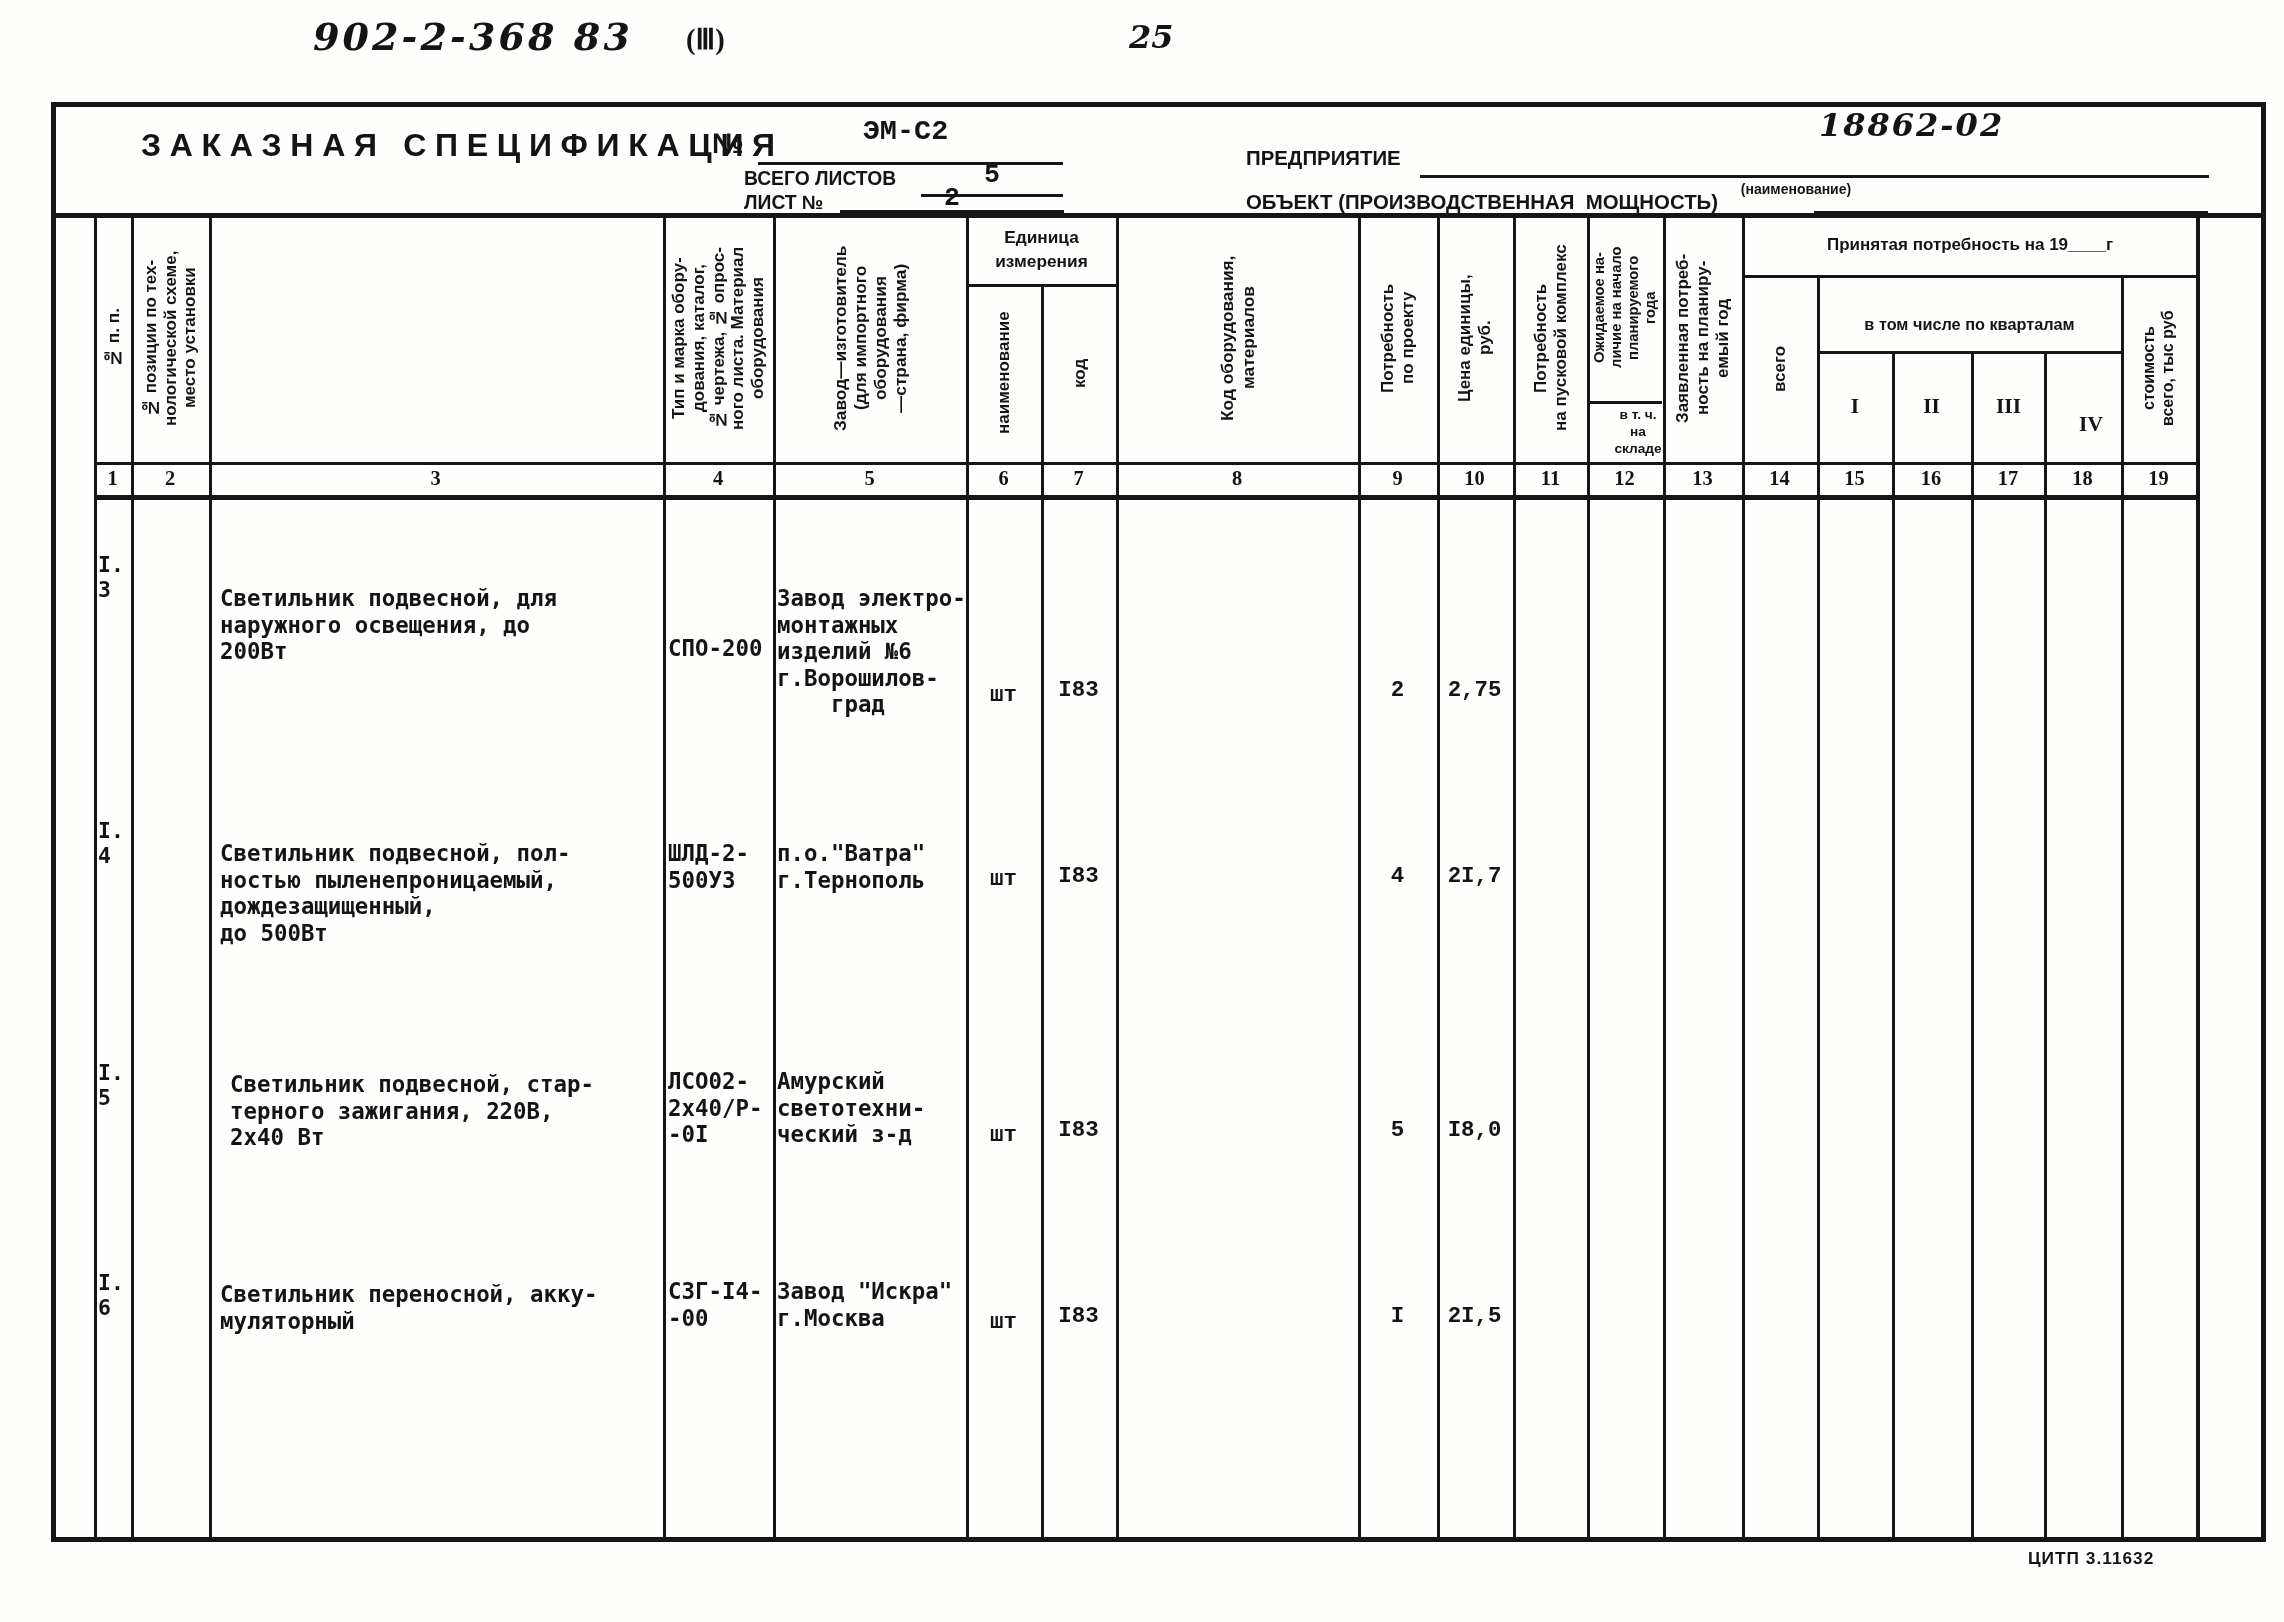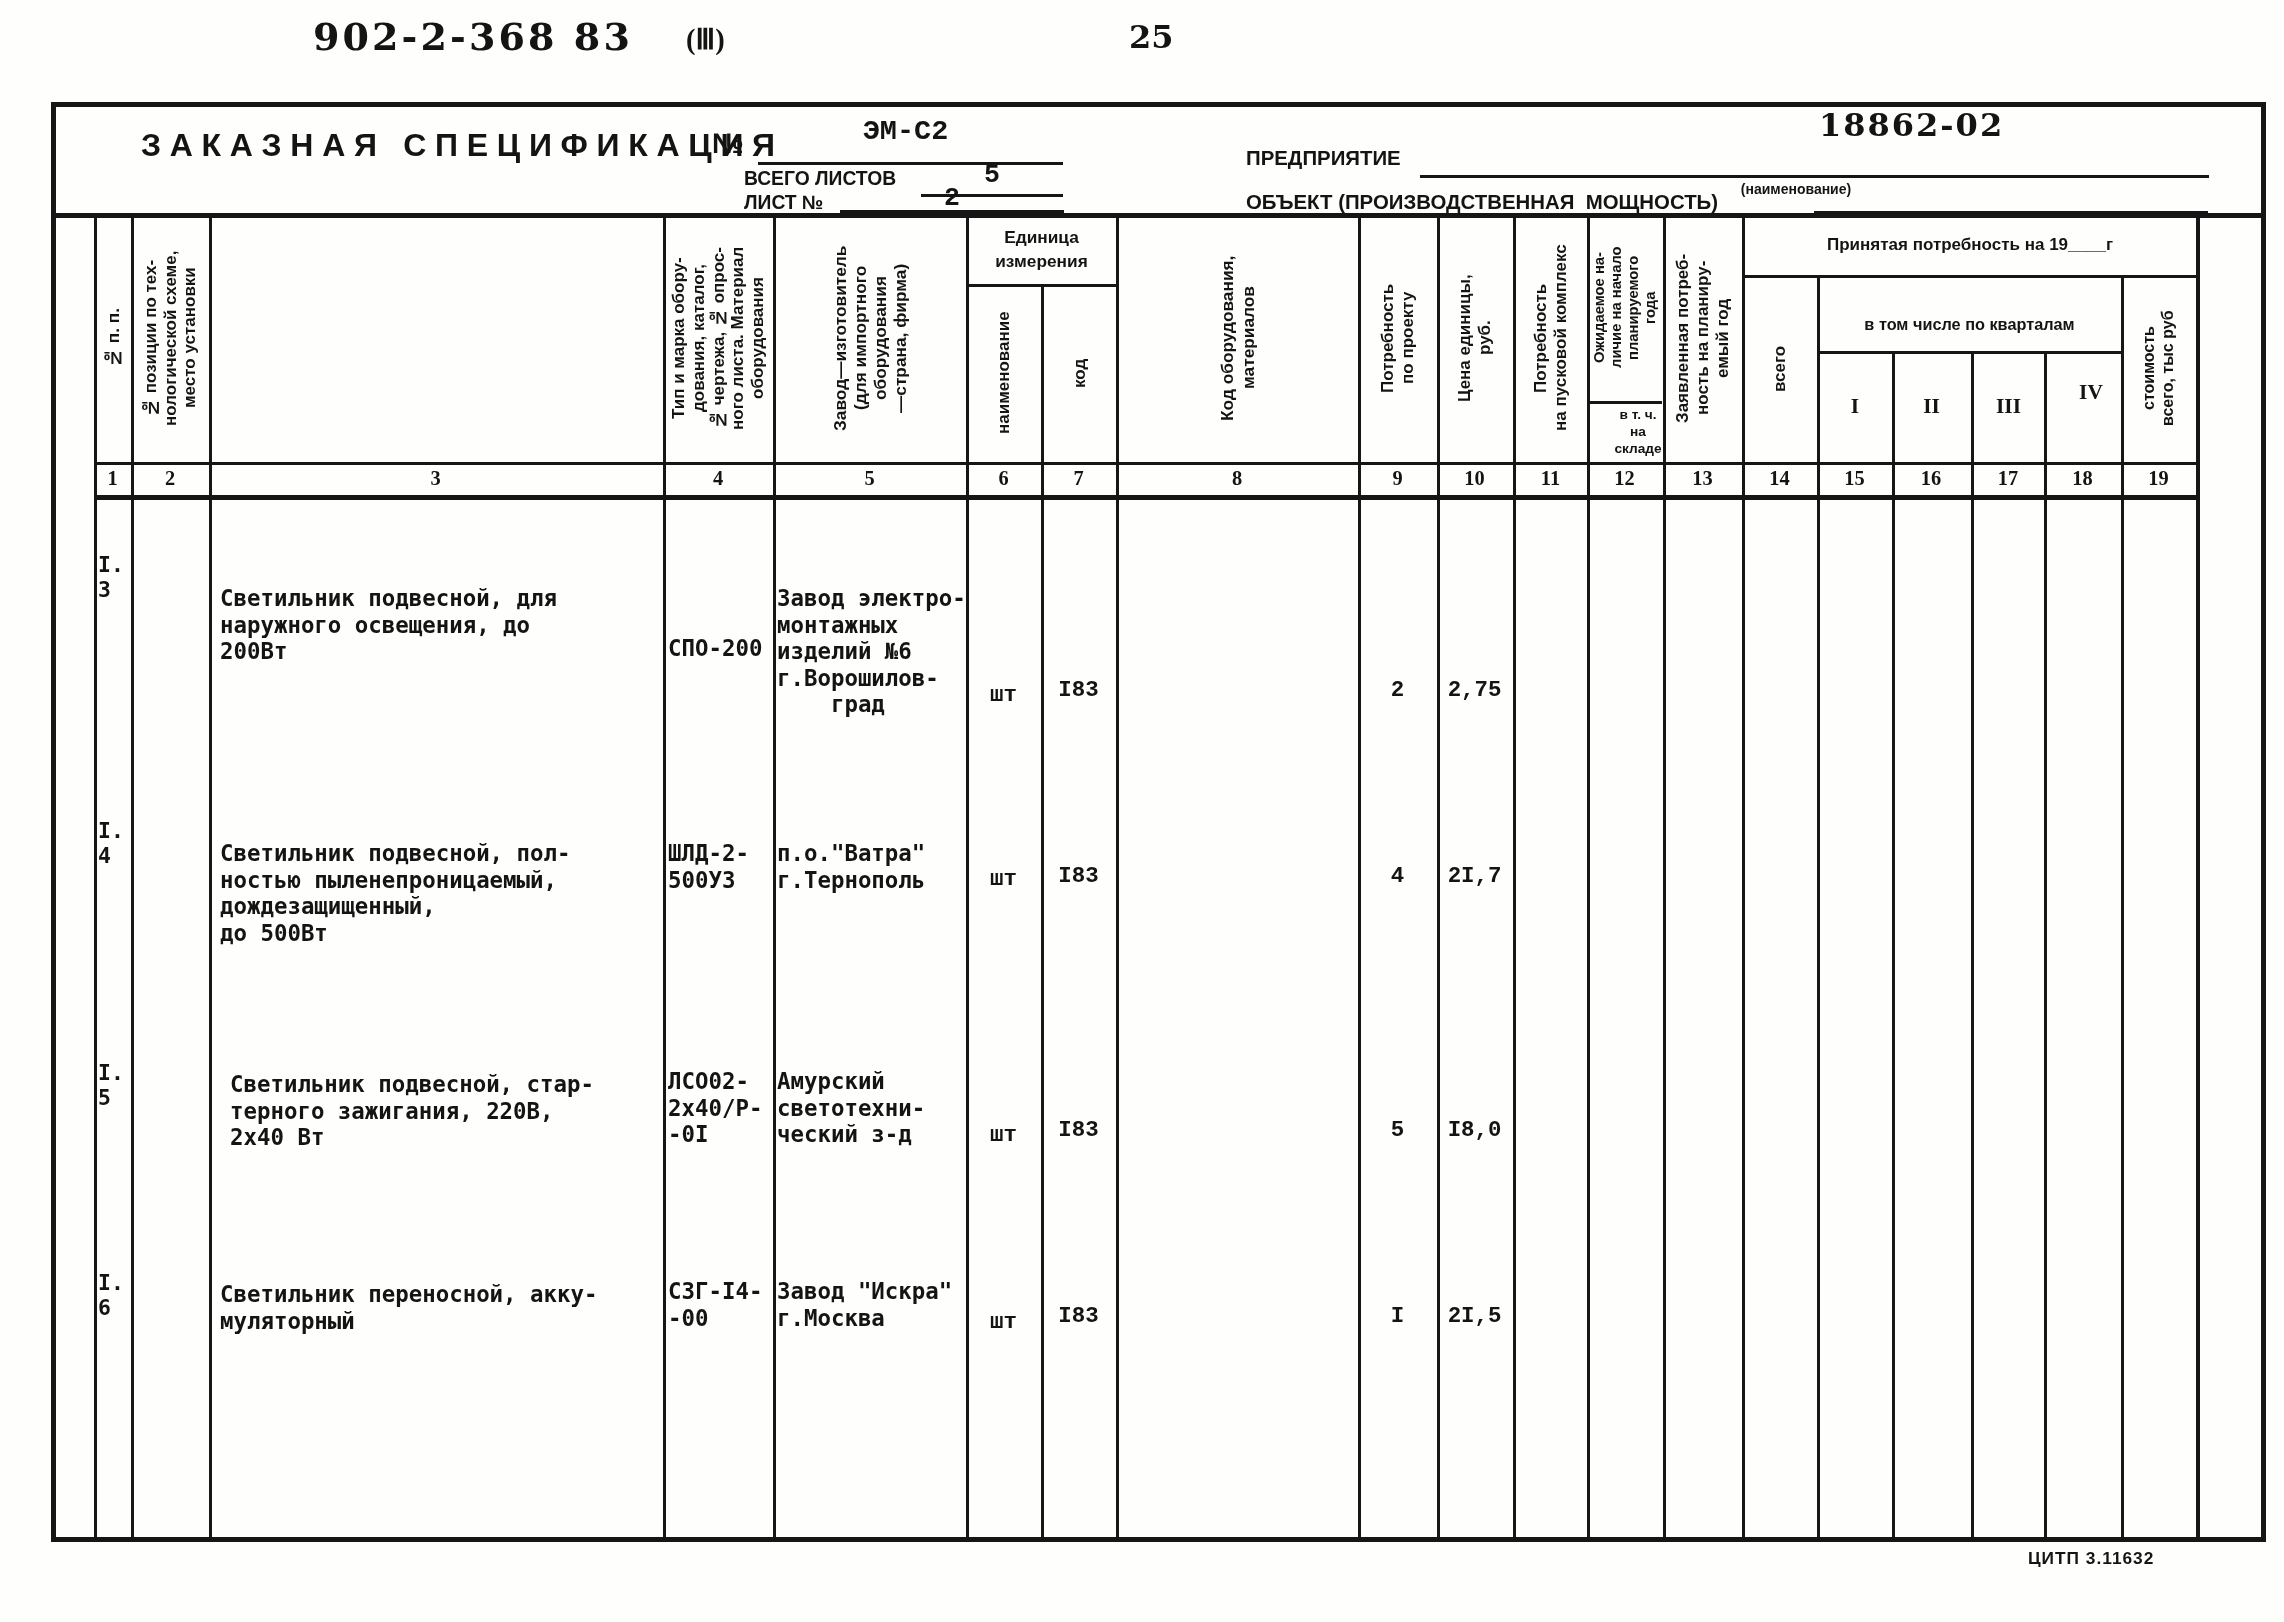--- a/index.html
+++ b/index.html
@@ -1,17 +1,17 @@
 <!DOCTYPE html>
 <html style="font-size:8.1px"><head>
 <meta charset="utf-8">
 <style>
   html,body{margin:0;padding:0;background:#d8d8d4;}
   #page{position:relative;width:2284px;height:1623px;background:#fefefc;color:#141414;overflow:hidden;}
-  .hw{position:absolute;font-family:"DejaVu Serif",serif;font-weight:700;white-space:pre;}
+  .hw{position:absolute;font-family:"DejaVu Serif",serif;font-style:italic;font-weight:700;white-space:pre;}
   .form{position:absolute;font-family:"Liberation Sans","DejaVu Sans",sans-serif;font-weight:700;white-space:pre;}
   .tw{position:absolute;font-family:"DejaVu Sans Mono",monospace;font-weight:700;white-space:pre;line-height:26.5px;font-size:22.4px;}
   .twc{position:absolute;font-family:Liberation Mono, monospace;font-weight:700;white-space:pre;line-height:26.5px;font-size:22.4px;display:flex;justify-content:center;text-align:center;}
   .vline{position:absolute;width:2.5px;background:#161616;}
   .hline{position:absolute;height:2.5px;background:#161616;}
   .vcell{position:absolute;display:flex;align-items:center;justify-content:center;writing-mode:vertical-rl;transform:rotate(180deg);text-align:center;white-space:pre-line;font-family:"Liberation Sans","DejaVu Sans",sans-serif;font-weight:700;font-size:17px;line-height:1.16;}
   .hcell{position:absolute;display:flex;align-items:center;justify-content:center;text-align:center;white-space:pre-line;font-family:"Liberation Sans","DejaVu Sans",sans-serif;font-weight:700;}
   .num{position:absolute;display:flex;align-items:center;justify-content:center;font-family:"Liberation Serif",serif;font-weight:700;font-size:20.4px;}
   .frame{position:absolute;left:51px;top:102px;width:2215px;height:1440px;border:5.6px solid #161616;box-sizing:border-box;}
 </style>
@@ -107,21 +107,21 @@
 складе</div>
   <div class="vcell" style="left:1664px;top:214px;width:78px;height:248px;">Заявленная потреб-
 ность на планиру-
 емый год</div>
   <div class="hcell" style="left:1743px;top:214px;width:454px;height:62px;font-size:17px;">Принятая потребность на 19____г</div>
   <div class="vcell" style="left:1743px;top:275px;width:74px;height:187px;">всего</div>
   <div class="hcell" style="left:1818px;top:275px;width:303px;height:76px;font-size:16.3px;margin-top:11px;">в том числе по кварталам</div>
   <div class="hcell" style="left:1818px;top:351px;width:74px;height:111px;font-size:21.4px;font-family:'Liberation Serif',serif;">I</div>
   <div class="hcell" style="left:1893px;top:351px;width:77px;height:111px;font-size:21.4px;font-family:'Liberation Serif',serif;">II</div>
   <div class="hcell" style="left:1972px;top:351px;width:73px;height:111px;font-size:21.4px;font-family:'Liberation Serif',serif;">III</div>
-  <div class="hcell" style="left:2045px;top:337px;width:92px;height:111px;font-size:21.4px;font-family:'Liberation Serif',serif;">IV</div>
+  <div class="hcell" style="left:2045px;top:369px;width:92px;height:111px;font-size:21.4px;font-family:'Liberation Serif',serif;">IV</div>
   <div class="vcell" style="left:2122px;top:275px;width:74px;height:187px;font-size:16px;">стоимость
 всего, тыс руб</div>
 
   <div class="num" style="left:94px;top:464px;width:37px;height:29.5px;">1</div>
   <div class="num" style="left:131px;top:464px;width:78px;height:29.5px;">2</div>
   <div class="num" style="left:209px;top:464px;width:453px;height:29.5px;">3</div>
   <div class="num" style="left:663px;top:464px;width:110px;height:29.5px;">4</div>
   <div class="num" style="left:773px;top:464px;width:193px;height:29.5px;">5</div>
   <div class="num" style="left:966px;top:464px;width:75px;height:29.5px;">6</div>
   <div class="num" style="left:1041px;top:464px;width:75px;height:29.5px;">7</div>

